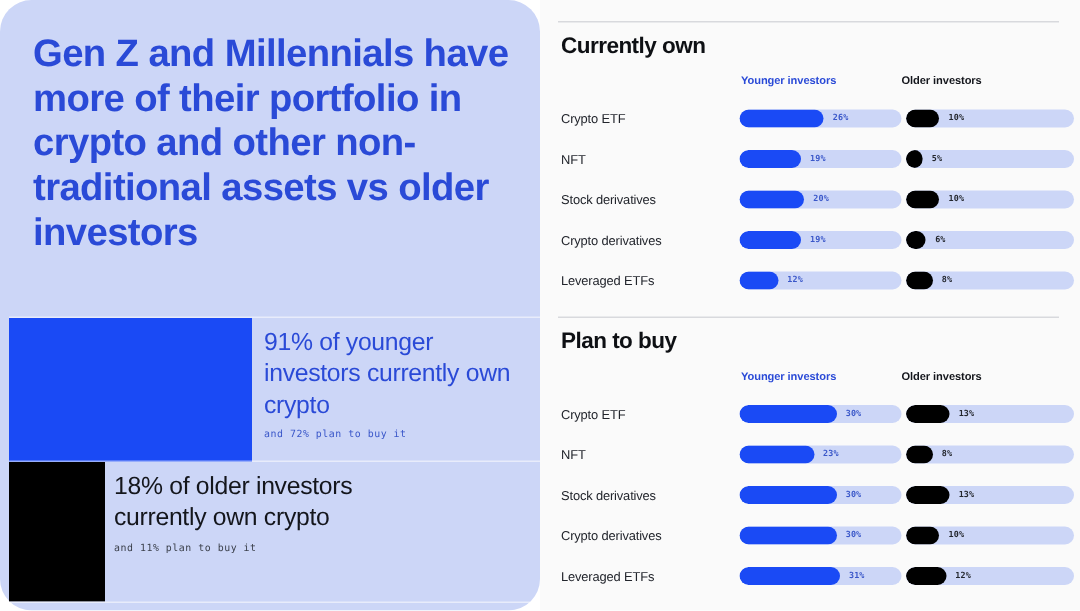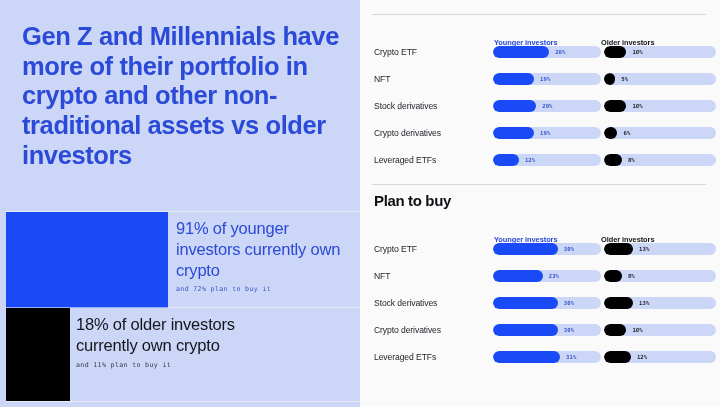--- a/index.html
+++ b/index.html
@@ -11,20 +11,21 @@
     overflow:hidden;
   }
   .page { position:relative; width:720px; height:407px; display:flex; }
 
   
   .left {
     position:relative;
     width:360px; height:407px;
     background:#ccd6f7;
     flex:0 0 360px;
+    border-radius:21px;
   }
   .headline {
     position:absolute;
     left:22px; top:22px; width:320px;
     color:#2a4ad7;
     font-size:25.5px;
     font-weight:700;
     line-height:1.165;
     letter-spacing:-0.4px;
   }
@@ -110,21 +111,21 @@
   }
 
   
   .legend {
     position:relative;
     height:14px;
     margin-bottom:2px;
   }
   .legend-younger, .legend-older {
     position:absolute;
-    top:16px;
+    top:0;
     font-size:7.4px;
     font-weight:700;
     letter-spacing:-0.05px;
   }
   .legend-younger { left:122px; color:#2a4ad7; }
   .legend-older   { left:229px; color:#14161c; }
 
   
   .row {
     position:relative;
@@ -197,20 +198,21 @@
     </div>
 
     <div class="left-rule" style="top:401px;"></div>
   </div>
 
   <div class="right">
 
     <div class="hr"></div>
 
     <div>
+      <div class="sec-title">Currently own</div>
 
       <div class="legend">
         <span class="legend-younger">Younger investors</span>
         <span class="legend-older">Older investors</span>
       </div>
 
       <div id="rows-0">
           <div class="row">
             <div class="row-label">Crypto ETF</div>
             <div class="track younger">

